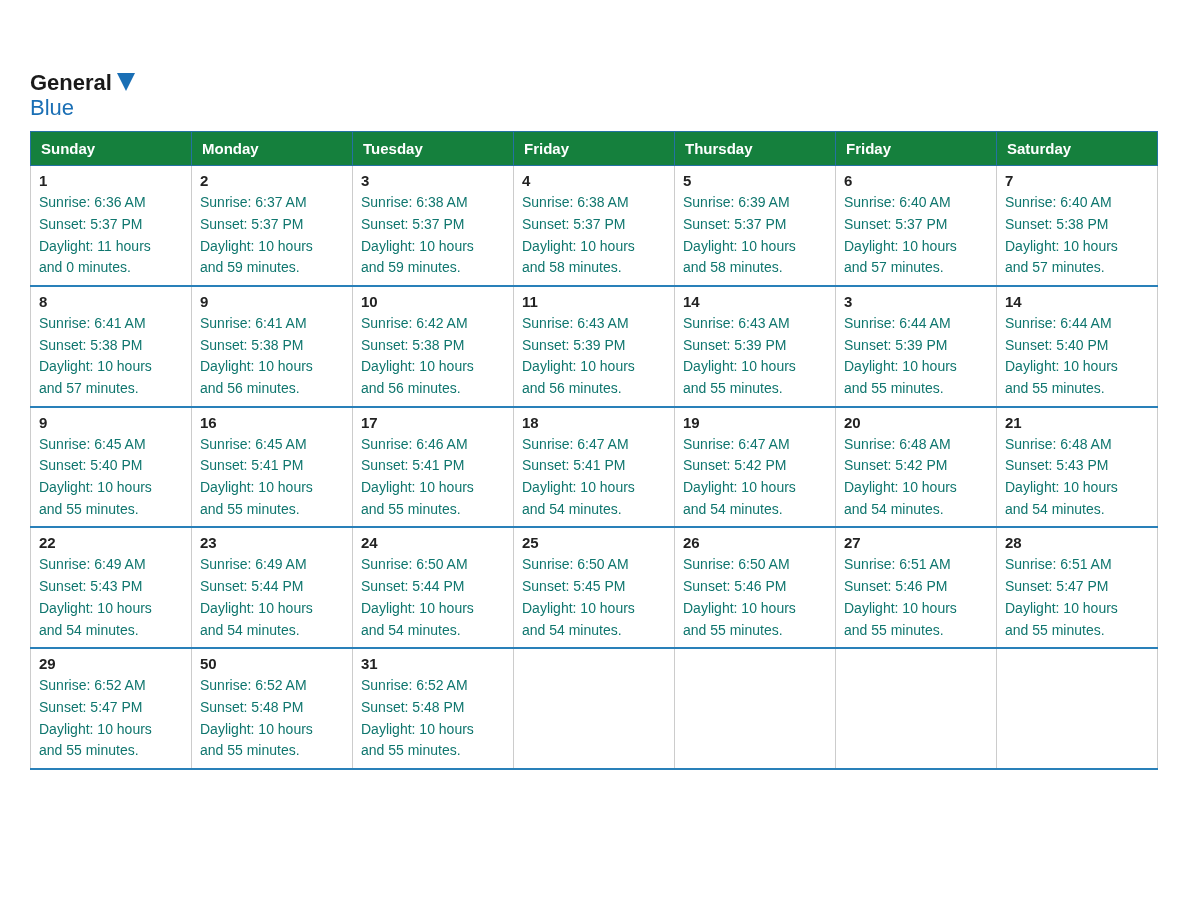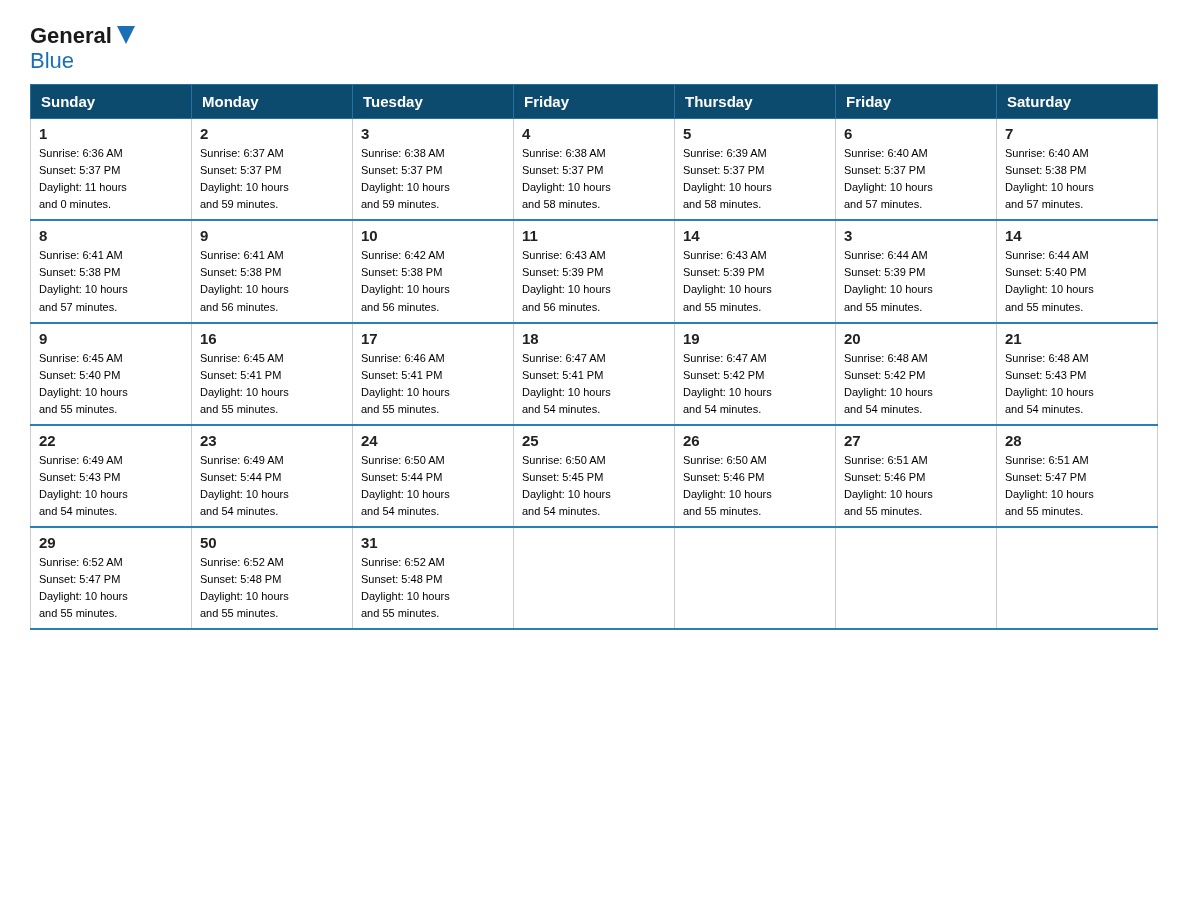--- a/index.html
+++ b/index.html
@@ -9,20 +9,21 @@
       color: #222;
       width: 1188px;
       min-height: 918px;
       padding: 20px 30px;
     }
     .header {
       display: flex;
       align-items: flex-end;
       justify-content: space-between;
       margin-bottom: 10px;
+      margin-top: 47px;
     }
     .logo-area {
       display: flex;
       flex-direction: column;
       align-items: flex-start;
       padding-top: 4px;
     }
     .logo-text {
       font-size: 22px;
       font-weight: bold;
@@ -48,21 +49,21 @@
       color: #444;
       font-weight: normal;
       margin-top: 4px;
     }
     table {
       width: 100%;
       border-collapse: collapse;
       margin-top: 10px;
     }
     thead tr th {
-      background-color: #0c4a6e;
+      background-color: #15803d;
       color: #fff;
       font-size: 15px;
       font-weight: bold;
       padding: 8px 10px;
       text-align: left;
       border: 1px solid #2471a3;
     }
     tbody tr td {
       vertical-align: top;
       border: 1px solid #ccc;
@@ -75,23 +76,23 @@
     tbody tr {
       border-bottom: 2px solid #2980b9;
     }
     .day-num {
       font-size: 15px;
       font-weight: bold;
       display: block;
       margin-bottom: 3px;
     }
     .day-info {
-      font-size: 11px;
+      font-size: 14px;
       line-height: 1.55;
-      color: #000000;
+      color: #0f766e;
     }
     td.empty {
       background: #fff;
     }
   </style>
 </head>
 <body>
 
 <div class="header">
   <div class="logo-area">

